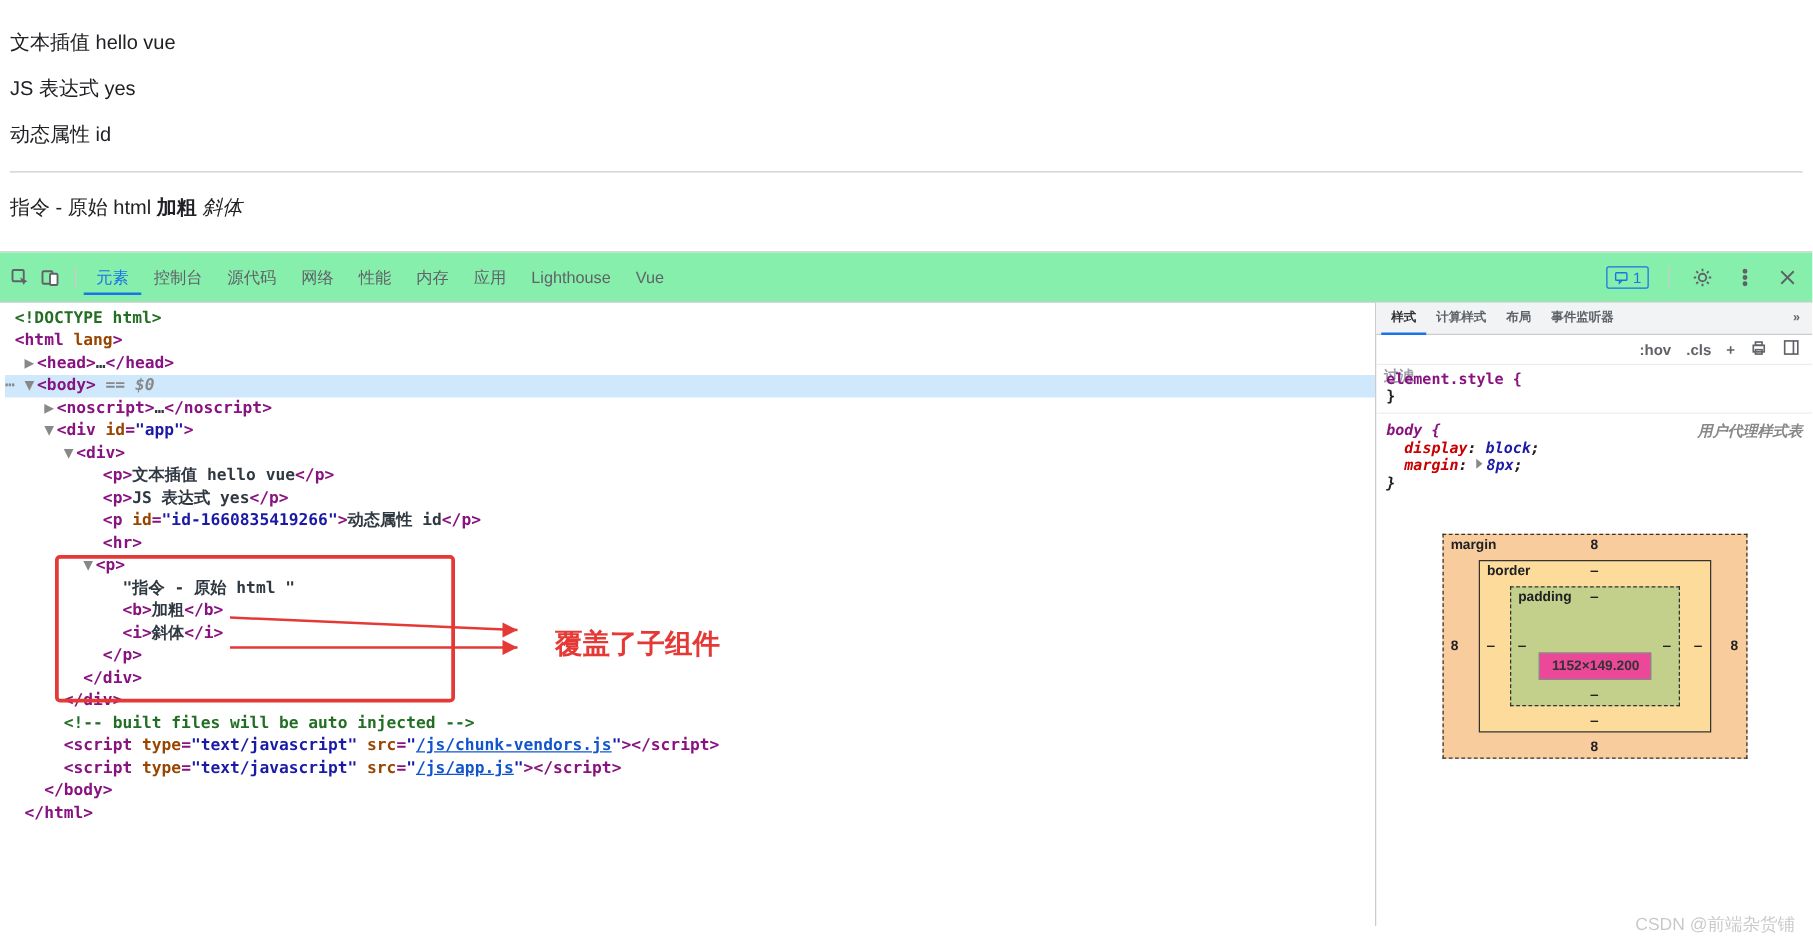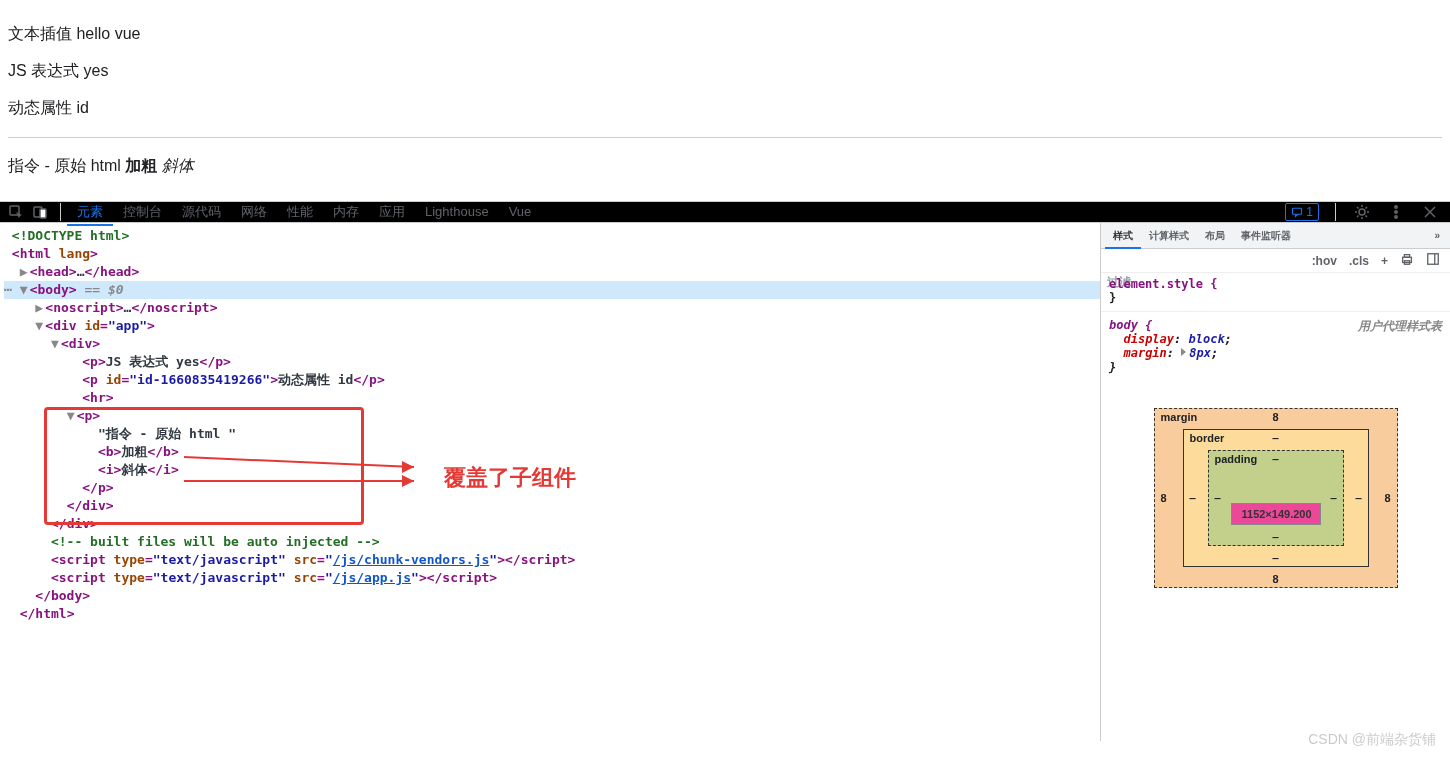--- a/index.html
+++ b/index.html
@@ -5,21 +5,21 @@
 * { box-sizing: border-box; }
 body { margin: 0; font-family: Arial, "Microsoft YaHei", sans-serif; font-size: 13px; color: #202124; background: #fff; }
 
 .page-content { padding: 8px; }
 .page-content p { margin: 16px 0; font-size: 16px; }
 .page-content hr { border: none; border-top: 1px solid #ccc; margin: 18px 0; }
 .page-content .dir-line b { font-weight: bold; }
 .page-content .dir-line i { font-style: italic; }
 
 .devtools { border-top: 1px solid #ccc; display: flex; flex-direction: column; height: 540px; }
-.dt-toolbar { display: flex; align-items: center; border-bottom: 1px solid #ccc; height: 21px; padding: 0 6px; color: #5f6368; background: #000000; }
+.dt-toolbar { display: flex; align-items: center; border-bottom: 1px solid #ccc; height: 40px; padding: 0 6px; color: #5f6368; background: #86efac; }
 .dt-toolbar .tb-icon { width: 20px; height: 20px; display: flex; align-items: center; justify-content: center; margin-right: 4px; cursor: pointer; }
 .dt-toolbar .sep { width: 1px; height: 18px; background: #ccc; margin: 0 6px; }
 .dt-tabs { display: flex; align-items: center; flex: 1; }
 .dt-tab { padding: 0 10px; height: 28px; line-height: 28px; color: #5f6368; cursor: pointer; font-size: 13px; }
 .dt-tab.active { color: #1a73e8; border-bottom: 2px solid #1a73e8; }
 .dt-right-icons { display: flex; align-items: center; gap: 10px; }
 .msg-badge { display: flex; align-items: center; gap: 3px; border: 1px solid #1a73e8; color: #1a73e8; padding: 0 5px; height: 18px; border-radius: 2px; font-size: 12px; }
 
 .dt-body { display: flex; flex: 1; overflow: hidden; font-weight: bold; }
 
@@ -146,20 +146,21 @@
   <div class="dt-body">
 
     <div class="elements-panel">
 <div class="el-line"> <span class="comment">&lt;!DOCTYPE html&gt;</span></div>
 <div class="el-line"> <span class="punc">&lt;</span><span class="tag">html</span> <span class="attr">lang</span><span class="punc">&gt;</span></div>
 <div class="el-line">  <span class="arrow">▶</span><span class="punc">&lt;</span><span class="tag">head</span><span class="punc">&gt;</span><span class="txt">…</span><span class="punc">&lt;/</span><span class="tag">head</span><span class="punc">&gt;</span></div>
 <div class="el-line selected"><span style="color:#888">⋯</span> <span class="arrow">▼</span><span class="punc">&lt;</span><span class="tag">body</span><span class="punc">&gt;</span><span class="after-eq"> == $0</span></div>
 <div class="el-line">    <span class="arrow">▶</span><span class="punc">&lt;</span><span class="tag">noscript</span><span class="punc">&gt;</span><span class="txt">…</span><span class="punc">&lt;/</span><span class="tag">noscript</span><span class="punc">&gt;</span></div>
 <div class="el-line">    <span class="arrow">▼</span><span class="punc">&lt;</span><span class="tag">div</span> <span class="attr">id</span><span class="punc">=</span><span class="val">"app"</span><span class="punc">&gt;</span></div>
 <div class="el-line">      <span class="arrow">▼</span><span class="punc">&lt;</span><span class="tag">div</span><span class="punc">&gt;</span></div>
+<div class="el-line">          <span class="punc">&lt;</span><span class="tag">p</span><span class="punc">&gt;</span><span class="txt">文本插值 hello vue</span><span class="punc">&lt;/</span><span class="tag">p</span><span class="punc">&gt;</span></div>
 <div class="el-line">          <span class="punc">&lt;</span><span class="tag">p</span><span class="punc">&gt;</span><span class="txt">JS 表达式 yes</span><span class="punc">&lt;/</span><span class="tag">p</span><span class="punc">&gt;</span></div>
 <div class="el-line">          <span class="punc">&lt;</span><span class="tag">p</span> <span class="attr">id</span><span class="punc">=</span><span class="val">"id-1660835419266"</span><span class="punc">&gt;</span><span class="txt">动态属性 id</span><span class="punc">&lt;/</span><span class="tag">p</span><span class="punc">&gt;</span></div>
 <div class="el-line">          <span class="punc">&lt;</span><span class="tag">hr</span><span class="punc">&gt;</span></div>
 
 <div class="hl-box">
 <div class="el-line">        <span class="arrow">▼</span><span class="punc">&lt;</span><span class="tag">p</span><span class="punc">&gt;</span></div>
 <div class="el-line">            <span class="txt">"指令 - 原始 html "</span></div>
 <div class="el-line">            <span class="punc">&lt;</span><span class="tag">b</span><span class="punc">&gt;</span><span class="txt">加粗</span><span class="punc">&lt;/</span><span class="tag">b</span><span class="punc">&gt;</span></div>
 <div class="el-line">            <span class="punc">&lt;</span><span class="tag">i</span><span class="punc">&gt;</span><span class="txt">斜体</span><span class="punc">&lt;/</span><span class="tag">i</span><span class="punc">&gt;</span></div>
 <div class="el-line">          <span class="punc">&lt;/</span><span class="tag">p</span><span class="punc">&gt;</span></div>

